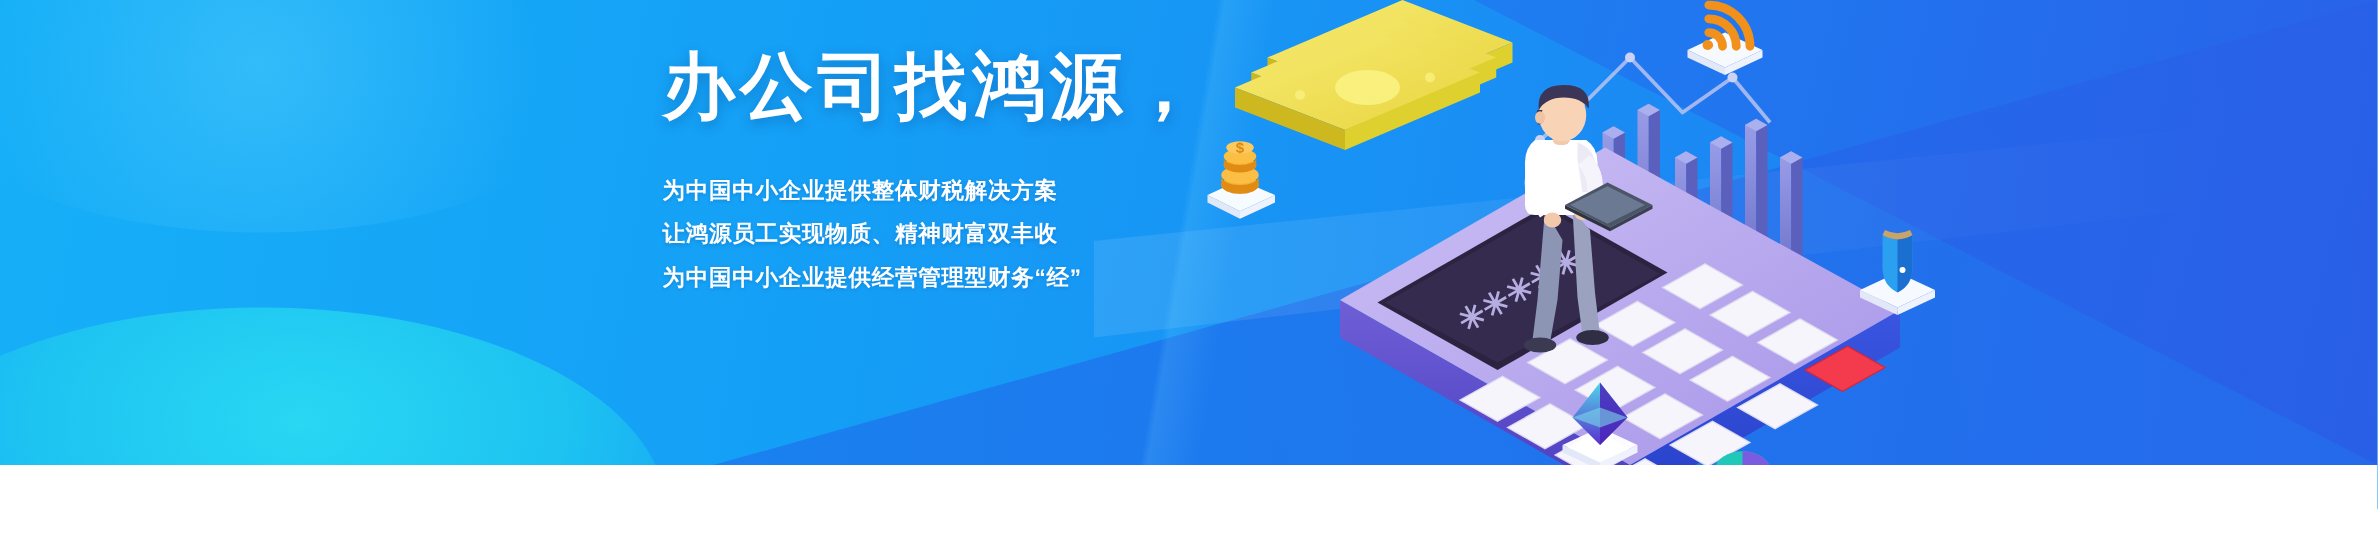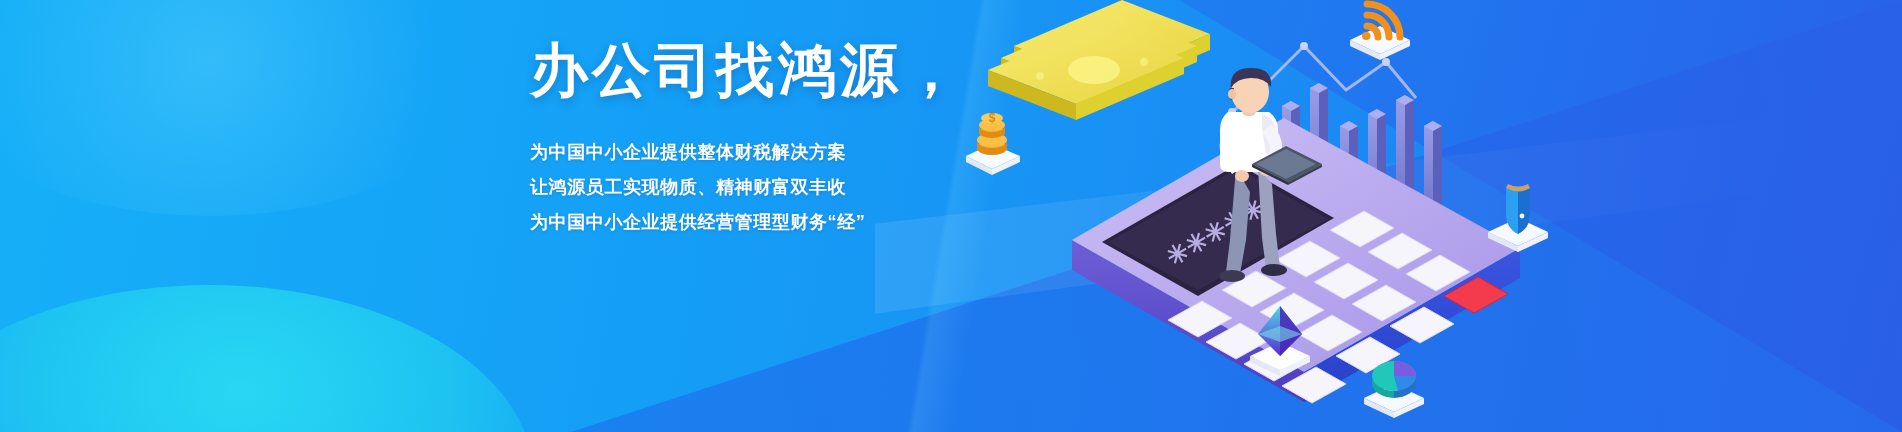--- a/index.html
+++ b/index.html
@@ -4,21 +4,21 @@
 <title>Banner</title>
 <style>
   * { margin:0; padding:0; box-sizing:border-box; }
   html, body {
     width:1902px; height:432px;
     overflow:hidden;
     font-family:"Liberation Sans", "DejaVu Sans", sans-serif;
   }
   #banner {
     position:relative;
-    width:1902px; height:432px;
+    width:1902px; height:372px;
     background:#1a8cf5;
     overflow:hidden;
   }
   
   .bg-base {
     position:absolute; inset:0;
     background:linear-gradient(105deg,#13a4f7 0%,#1496f6 22%,#1b86f3 48%,#2272ee 75%,#2a5fe8 100%);
   }
   .bg-wedge-light {
     position:absolute; inset:0;

